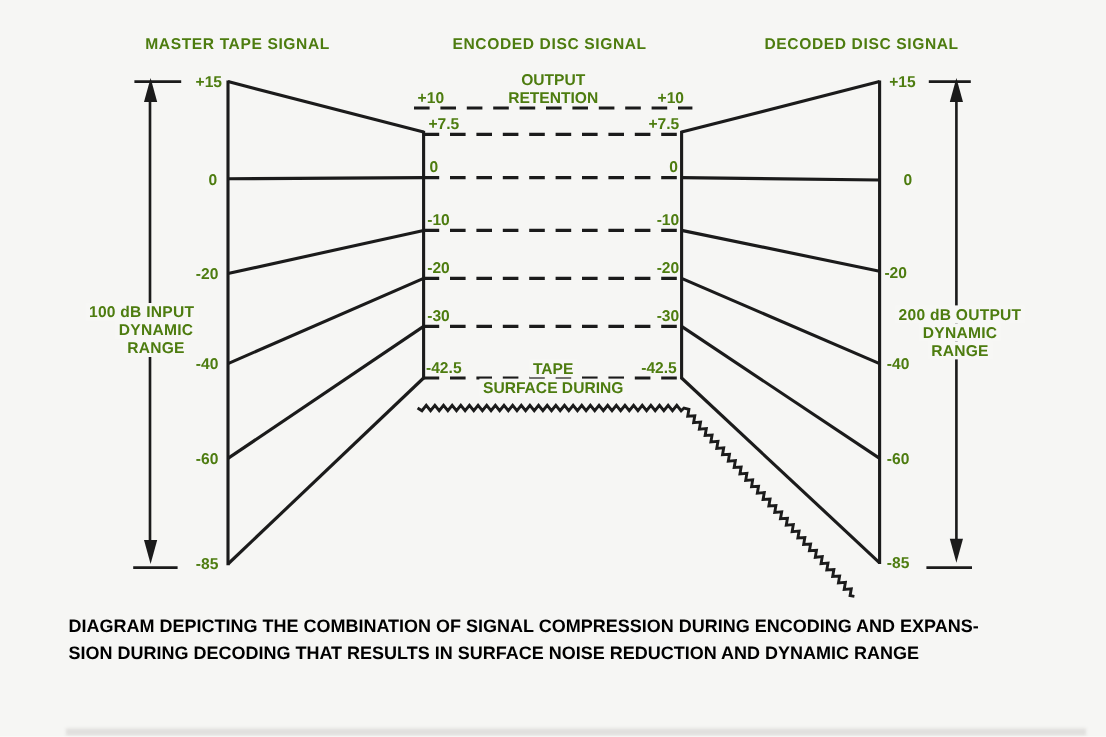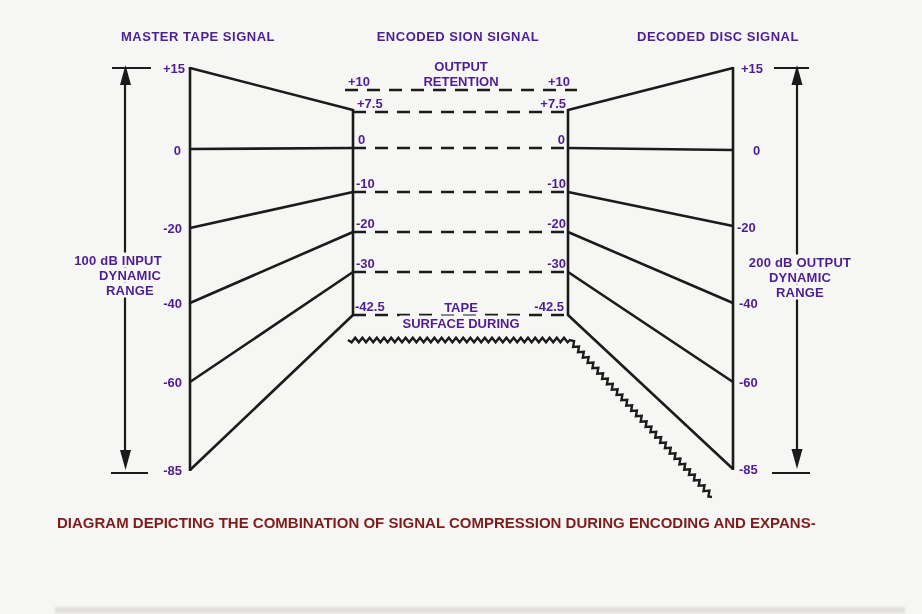--- a/index.html
+++ b/index.html
@@ -7,35 +7,35 @@
     position:relative;
     width:922px;height:614px;
     background:#f6f6f4;
     overflow:hidden;
     font-family:"Liberation Sans",sans-serif;
   }
   svg.lines{position:absolute;left:0;top:0;}
   .lbl{
     position:absolute;
     font:700 13px "Liberation Sans",sans-serif;
-    color:#4c1d95;
+    color:#4d7c0f;
     white-space:nowrap;
     line-height:1;
     text-align:right;
   }
   .anc-r{transform:translate(-100%,-50%);}
   .anc-l{transform:translate(0,-50%);}
   .anc-c{transform:translate(-50%,-50%);}
   .mask{background:#f7f7f5;padding:1px 3px;}
   .hdr{letter-spacing:.5px;font-size:13px;}
   .small-gap{letter-spacing:.2px;}
   .caption{
     position:absolute;left:57px;top:512px;width:850px;
     font:700 15px "Liberation Sans",sans-serif;
-    color:#7f1d1d;
+    color:#000000;
     line-height:22.2px;
     letter-spacing:0px;
   }
   .cutoff-band{
     position:absolute;left:55px;top:607px;width:850px;height:6px;
     background:#e0dfdd;
     filter:blur(1.2px);
   }
 </style>
 </head>
@@ -98,21 +98,21 @@
 
     <g fill="#1b1b1b" stroke="none">
       <polygon points="125.5,65 120,85 131,85"></polygon>
       <polygon points="125.5,470 120,450 131,450"></polygon>
       <polygon points="797,65 791.5,85 802.5,85"></polygon>
       <polygon points="797,469 791.5,449 802.5,449"></polygon>
     </g>
   </svg>
 
   <div class="lbl hdr anc-c" style="left:198px;top:36px;">MASTER TAPE SIGNAL</div>
-  <div class="lbl hdr anc-c" style="left:458px;top:36px;">ENCODED SION SIGNAL</div>
+  <div class="lbl hdr anc-c" style="left:458px;top:36px;">ENCODED DISC SIGNAL</div>
   <div class="lbl hdr anc-c" style="left:718px;top:36px;">DECODED DISC SIGNAL</div>
 
   <div class="lbl anc-r" style="left:185px;top:68px;">+15</div>
   <div class="lbl anc-r mask" style="left:184px;top:150px;">0</div>
   <div class="lbl anc-r" style="left:182px;top:228px;">-20</div>
   <div class="lbl anc-r" style="left:182px;top:303px;">-40</div>
   <div class="lbl anc-r" style="left:182px;top:382px;">-60</div>
   <div class="lbl anc-r" style="left:182px;top:470px;">-85</div>
 
   <div class="lbl anc-c mask small-gap" style="left:118px;top:260px;">100 dB INPUT</div>
@@ -147,17 +147,18 @@
   <div class="lbl anc-l" style="left:739px;top:303px;">-40</div>
   <div class="lbl anc-l" style="left:739px;top:382px;">-60</div>
   <div class="lbl anc-l" style="left:739px;top:469px;">-85</div>
 
   <div class="lbl anc-c mask small-gap" style="left:800px;top:262px;">200 dB OUTPUT</div>
   <div class="lbl anc-c mask small-gap" style="left:800px;top:277px;">DYNAMIC</div>
   <div class="lbl anc-c mask small-gap" style="left:800px;top:292px;">RANGE</div>
 
   <div class="caption">
     <div>DIAGRAM DEPICTING THE COMBINATION OF SIGNAL COMPRESSION DURING ENCODING AND EXPANS-</div>
+    <div>SION DURING DECODING THAT RESULTS IN SURFACE NOISE REDUCTION AND DYNAMIC RANGE</div>
   </div>
 
   <div class="cutoff-band"></div>
 
 </div>
 
 </body></html>

